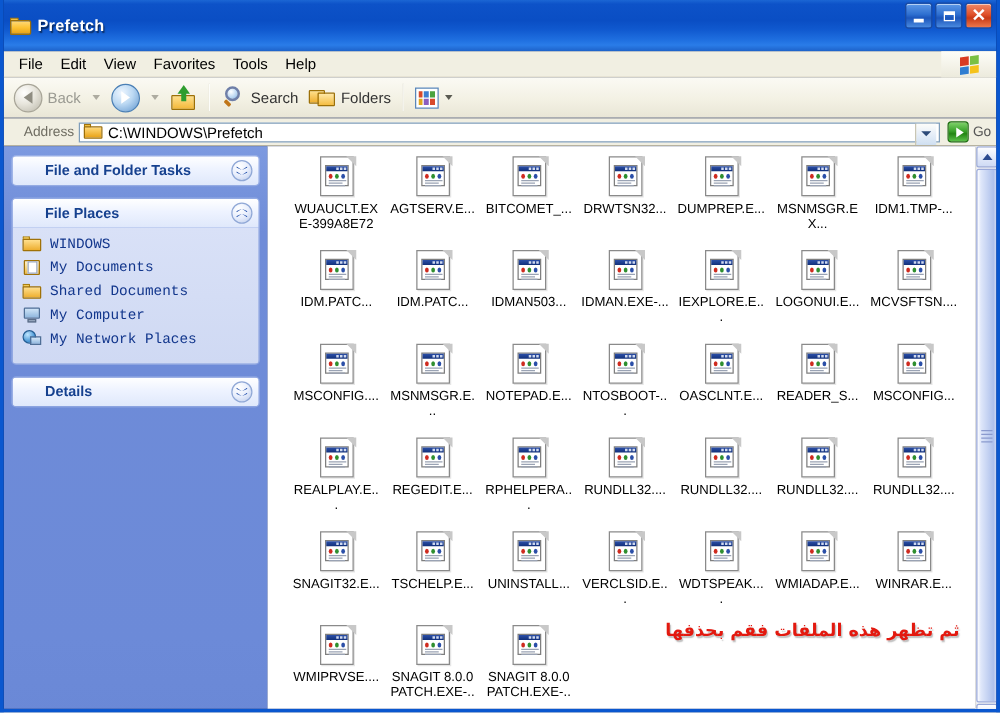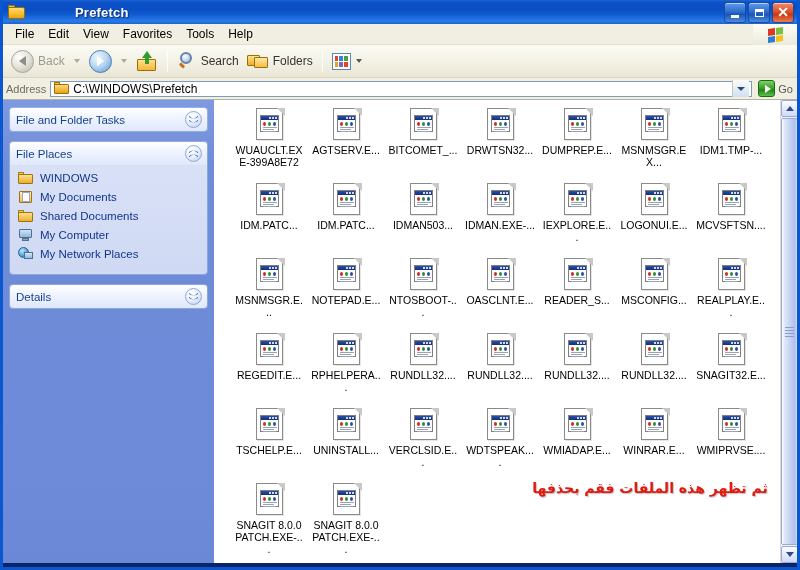--- a/index.html
+++ b/index.html
@@ -16,28 +16,27 @@
     position: relative;
     width: 800px; height: 570px;
     background: #0a246a;
     border: 3px solid #0a57cf;
     border-top: 0;
     overflow: hidden;
   }
 
   
   .titlebar {
-    height: 24px;
+    height: 41px;
     background: linear-gradient(180deg,
       #1b66d4 0%, #0d52c8 8%, #0a4ec4 40%,
       #1059cf 58%, #1f6fe0 78%, #2a7ce8 88%, #1d62c9 100%);
     display: flex; align-items: center;
     padding-left: 3px;
     position: relative;
-    gap: 45px;
   }
   .title-folder-icon { width: 18px; height: 16px; position: relative; margin: 0 4px 0 2px; }
   .title-folder-icon .tab {
     position: absolute; left: 0; top: 1px; width: 7px; height: 3px;
     background: #f0c040; border: 1px solid #a0720a; border-bottom: 0;
     border-radius: 1px 1px 0 0;
   }
   .title-folder-icon .body {
     position: absolute; left: 0; top: 3px; width: 17px; height: 12px;
     background: linear-gradient(180deg, #ffd979 0%, #fdc334 50%, #e8a216 100%);
@@ -161,26 +160,26 @@
   .icon-views { width: 19px; height: 17px; border: 1px solid #5a86b8; background: #fff;
                 padding: 2px; display: grid; grid-template-columns: repeat(3,1fr);
                 grid-template-rows: repeat(2,1fr); gap: 1px; }
   .icon-views i { display:block; }
   .v1{background:#d84a2a}.v2{background:#3f7fd0}.v3{background:#4aa33f}
   .v4{background:#e0a81e}.v5{background:#8a5fc0}.v6{background:#d84a2a}
 
   
   .addressbar {
     height: 22px; background: #f1efe2; display: flex; align-items: center;
-    padding-left: 3px; border-bottom: 1px solid #b6b2a0;
+    padding-left: 16px; border-bottom: 1px solid #b6b2a0;
   }
   .addr-label { font-size: 11px; color: #6f6d62; margin-right: 4px; }
   .addr-field {
     flex: 1; height: 16px; background: #fff; border: 1px solid #7f9db9;
-    display: flex; align-items: center; padding: 0 2px; position: relative;
+    display: flex; padding: 0 2px; position: relative;
   }
   .addr-fld-icon { width:16px;height:13px;position:relative;margin:0 3px 0 1px;flex:0 0 auto; }
   .addr-fld-icon .tab { position:absolute;left:0;top:0;width:6px;height:3px;background:#f0c040;
     border:1px solid #a0720a;border-bottom:0;border-radius:1px 1px 0 0; }
   .addr-fld-icon .body { position:absolute;left:0;top:2px;width:15px;height:10px;
     background:linear-gradient(180deg,#ffd979,#e8a216);border:1px solid #9d6f08;border-radius:1px; }
   .addr-text { font-size: 12px; color: #000; }
   .addr-drop {
     width: 17px; height: 17px; margin-left: auto;
     background: linear-gradient(180deg,#fdfdfa 0%,#e6eef8 50%,#cfdff1 100%);
@@ -208,21 +207,21 @@
     background: linear-gradient(180deg,#7d9ae0 0%, #6f8cd8 15%, #6c8ad8 85%, #6a88d6 100%);
     padding: 8px 7px 0 7px;
     overflow: hidden;
   }
   .panel { margin-bottom: 11px; border-radius: 3px; overflow: hidden; box-shadow: 0 0 0 1px rgba(255,255,255,.22); }
   .panel-header {
     height: 23px; display: flex; align-items: center; padding: 0 6px;
     background: linear-gradient(180deg,#ffffff 0%, #eef3ff 45%, #dfe8fb 100%);
     position: relative;
   }
-  .panel-title { font-size: 11.5px; font-weight: normal; color: #16418f; }
+  .panel-title { font-size: 11.5px; font-weight: bold; color: #16418f; margin-left: 20px; }
   .chev-btn {
     position: absolute; right: 5px; top: 3px;
     width: 17px; height: 17px; border-radius: 50%;
     background: radial-gradient(circle at 35% 28%, #ffffff 0%, #e8eefc 50%, #b9c9ea 100%);
     border: 1px solid #90a8d6; display: flex; align-items: center; justify-content: center;
   }
   .dchev { position: relative; width: 9px; height: 9px; }
   .dchev span {
     position: absolute; left: 0; width: 9px; height: 3px;
     background: #1b4aa8;
@@ -231,21 +230,21 @@
   .dchev.down span:nth-child(1){ top:1px; }
   .dchev.down span:nth-child(2){ top:5px; }
   .dchev.up span { transform: rotate(180deg); }
   .dchev.up span:nth-child(1){ top:1px; }
   .dchev.up span:nth-child(2){ top:5px; }
 
   .panel-body {
     background: linear-gradient(180deg,#d9e1f7 0%, #cfd9f3 100%);
     padding: 6px 6px 8px 8px;
   }
-  .place-row { display: flex; align-items: center; margin-bottom: 5px; }
+  .place-row { display: flex; align-items: flex-end; margin-bottom: 5px; font-family: Liberation Mono, monospace; }
   .place-label { font-size: 11.5px; color: #12368c; margin-left: 6px; }
 
   .mini { width: 16px; height: 14px; position: relative; flex: 0 0 auto; }
   .mini.folder .tab { position:absolute;left:0;top:1px;width:6px;height:3px;background:#f3cc5c;
     border:1px solid #a97f10;border-bottom:0;border-radius:1px 1px 0 0; }
   .mini.folder .body { position:absolute;left:0;top:3px;width:15px;height:10px;
     background:linear-gradient(180deg,#ffdf8d,#edae2f);border:1px solid #a07208;border-radius:1px; }
   .mini.docs .body { position:absolute;left:1px;top:1px;width:13px;height:12px;
     background:linear-gradient(180deg,#fff3cd,#f0bd45);border:1px solid #a07208;border-radius:1px; }
   .mini.docs .page { position:absolute;left:4px;top:2px;width:8px;height:10px;background:#fff;
@@ -896,20 +895,44 @@
                   <i class="d-grn"></i>
                   <i class="d-blu"></i>
                 </span>
                 <span class="lines">
                   <i class="ln1"></i>
                   <i class="ln2"></i>
                   <i class="ln3"></i>
                 </span>
               </span>
             </div>
+            <div class="fname">MSCONFIG....</div>
+          </div>
+          <div class="fileitem">
+            <div class="fileicon">
+              <span class="sheet"></span>
+              <span class="foldcorner"></span>
+              <span class="win">
+                <span class="tbar">
+                  <i></i>
+                  <i></i>
+                  <i></i>
+                </span>
+                <span class="dots">
+                  <i class="d-red"></i>
+                  <i class="d-grn"></i>
+                  <i class="d-blu"></i>
+                </span>
+                <span class="lines">
+                  <i class="ln1"></i>
+                  <i class="ln2"></i>
+                  <i class="ln3"></i>
+                </span>
+              </span>
+            </div>
             <div class="fname">MSNMSGR.E...</div>
           </div>
           <div class="fileitem">
             <div class="fileicon">
               <span class="sheet"></span>
               <span class="foldcorner"></span>
               <span class="win">
                 <span class="tbar">
                   <i></i>
                   <i></i>

